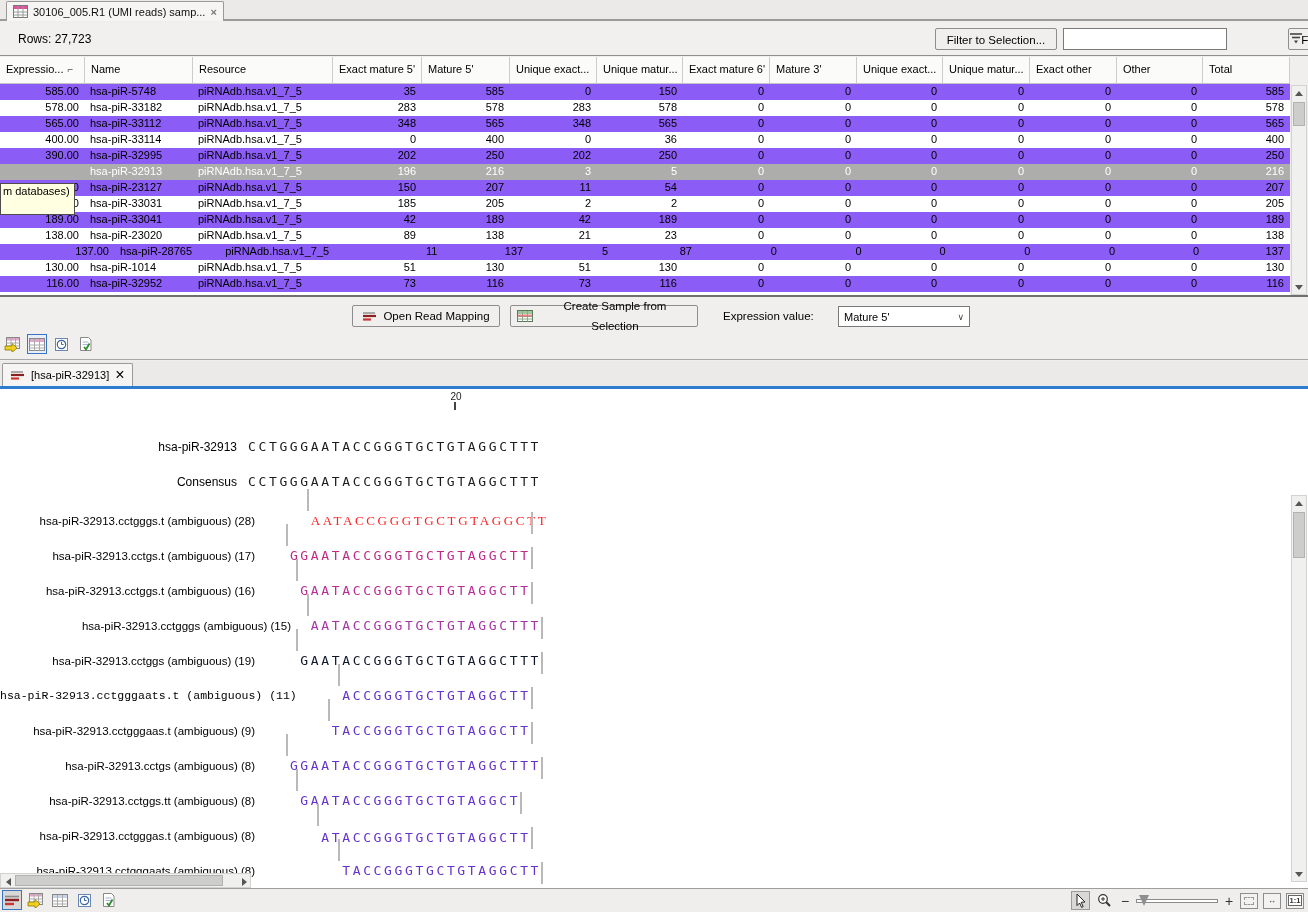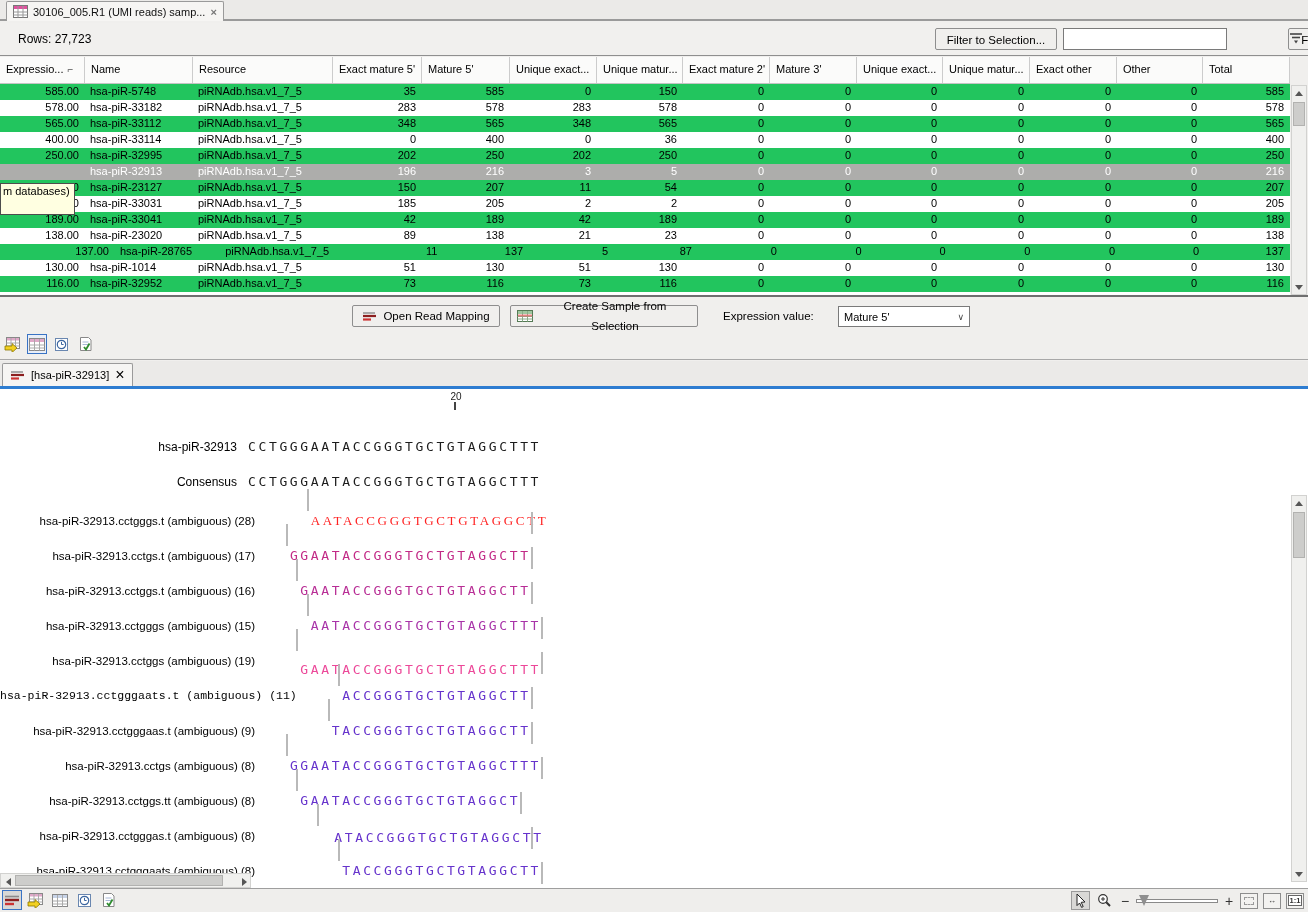--- a/index.html
+++ b/index.html
@@ -24,21 +24,21 @@
   #btn-filter{position:absolute;left:1288px;top:5px;width:52px;}
   #funnel{position:absolute;left:1288px;top:8px;}
   
   .thead{position:absolute;top:57px;left:0;width:1290px;height:27px;background:#fbfbfa;
     border-bottom:1px solid #c4c4c4;display:flex;}
   .th{border-right:1px solid #cccccc;font-size:11px;color:#000;padding:6px 4px 0 6px;
     overflow:hidden;white-space:nowrap;}
   .th .sort{color:#555;margin-left:4px;font-size:10px;}
   .tbody{position:absolute;top:84px;left:0;width:1290px;height:211px;overflow:hidden;background:#fff;}
   .tr{display:flex;height:16px;}
-  .tr.odd{background:#22c55e;}
+  .tr.odd{background:#8b5cf6;}
   .tr.sel{background:#adadab;color:#fff;}
   .td{font-size:11px;padding:1px 6px 0 6px;overflow:hidden;white-space:nowrap;}
   .td.right{text-align:right;}
   .td.left{text-align:left;padding-left:5px;}
   .table-bottom{position:absolute;top:295px;left:0;width:1308px;height:2px;background:#6f6f6f;}
   
   .vscroll{position:absolute;width:16px;background:#f0f0ee;border:1px solid #d2d2d0;}
   .sb-btn{position:absolute;left:0;width:14px;height:14px;display:flex;align-items:center;justify-content:center;}
   .tri-up{width:0;height:0;border-left:4px solid transparent;border-right:4px solid transparent;border-bottom:5px solid #565656;}
   .tri-down{width:0;height:0;border-left:4px solid transparent;border-right:4px solid transparent;border-top:5px solid #565656;}
@@ -134,21 +134,21 @@
 </div>
 
 <div class="thead">
     <div class="th" style="width: 85px;">Expressio...<span class="sort">⌐</span></div>
     <div class="th" style="width: 108px;">Name</div>
     <div class="th" style="width: 140px;">Resource</div>
     <div class="th" style="width: 89px;">Exact mature 5'</div>
     <div class="th" style="width: 88px;">Mature 5'</div>
     <div class="th" style="width: 87px;">Unique exact...</div>
     <div class="th" style="width: 86px;">Unique matur...</div>
-    <div class="th" style="width: 87px;">Exact mature 2'</div>
+    <div class="th" style="width: 87px;">Exact mature 6'</div>
     <div class="th" style="width: 87px;">Mature 3'</div>
     <div class="th" style="width: 86px;">Unique exact...</div>
     <div class="th" style="width: 87px;">Unique matur...</div>
     <div class="th" style="width: 87px;">Exact other</div>
     <div class="th" style="width: 86px;">Other</div>
     <div class="th" style="width: 87px;">Total</div>
   </div>
 <div class="tbody">
     <div class="tr odd">
       <div class="td right" style="width: 85px;">585.00</div>
@@ -208,21 +208,21 @@
       <div class="td right" style="width: 86px;">36</div>
       <div class="td right" style="width: 87px;">0</div>
       <div class="td right" style="width: 87px;">0</div>
       <div class="td right" style="width: 86px;">0</div>
       <div class="td right" style="width: 87px;">0</div>
       <div class="td right" style="width: 87px;">0</div>
       <div class="td right" style="width: 86px;">0</div>
       <div class="td right" style="width: 87px;">400</div>
     </div>
     <div class="tr odd">
-      <div class="td right" style="width: 85px;">250.00</div>
+      <div class="td right" style="width: 85px;">390.00</div>
       <div class="td left" style="width: 108px;">hsa-piR-32995</div>
       <div class="td left" style="width: 140px;">piRNAdb.hsa.v1_7_5</div>
       <div class="td right" style="width: 89px;">202</div>
       <div class="td right" style="width: 88px;">250</div>
       <div class="td right" style="width: 87px;">202</div>
       <div class="td right" style="width: 86px;">250</div>
       <div class="td right" style="width: 87px;">0</div>
       <div class="td right" style="width: 87px;">0</div>
       <div class="td right" style="width: 86px;">0</div>
       <div class="td right" style="width: 87px;">0</div>
@@ -475,46 +475,46 @@
       <div class="tickbar" style="left: 306.82px; top: 100px;"></div>
       <div class="tickbar" style="left: 530.69px; top: 123px;"></div>
       <div class="read-label" style="top: 160px;">hsa-piR-32913.cctgs.t (ambiguous) (17)</div>
       <div class="seq" style="top: 160px; left: 289.88px; color: rgb(194, 42, 134);">GGAATACCGGGTGCTGTAGGCTT</div>
       <div class="tickbar" style="left: 285.88px; top: 135px;"></div>
       <div class="tickbar" style="left: 530.69px; top: 158px;"></div>
       <div class="read-label" style="top: 195px;">hsa-piR-32913.cctggs.t (ambiguous) (16)</div>
       <div class="seq" style="top: 195px; left: 300.35px; color: rgb(184, 45, 149);">GAATACCGGGTGCTGTAGGCTT</div>
       <div class="tickbar" style="left: 296.35px; top: 170px;"></div>
       <div class="tickbar" style="left: 530.69px; top: 193px;"></div>
-      <div class="read-label" style="top: 230px;">hsa-piR-32913.cctgggs (ambiguous) (15)</div>
+      <div class="read-label" style="top: 230px; margin-left: 36px;">hsa-piR-32913.cctgggs (ambiguous) (15)</div>
       <div class="seq" style="top: 230px; left: 310.82px; color: rgb(168, 51, 168);">AATACCGGGTGCTGTAGGCTTT</div>
       <div class="tickbar" style="left: 306.82px; top: 205px;"></div>
       <div class="tickbar" style="left: 541.16px; top: 228px;"></div>
       <div class="read-label" style="top: 265px;">hsa-piR-32913.cctggs (ambiguous) (19)</div>
-      <div class="seq" style="top: 274px; left: 300.35px; color: #ec4899;">GAATACCGGGTGCTGTAGGCTTT</div>
+      <div class="seq" style="top: 265px; left: 300.35px; color: #0f172a;">GAATACCGGGTGCTGTAGGCTTT</div>
       <div class="tickbar" style="left: 296.35px; top: 240px;"></div>
       <div class="tickbar" style="left: 541.16px; top: 263px;"></div>
       <div class="read-label" style="top: 300px; font-family: Liberation Mono, monospace;">hsa-piR-32913.cctgggaats.t (ambiguous) (11)</div>
       <div class="seq" style="top: 300px; left: 342.23px; color: rgb(102, 51, 204);">ACCGGGTGCTGTAGGCTT</div>
       <div class="tickbar" style="left: 338.23px; top: 275px;"></div>
       <div class="tickbar" style="left: 530.69px; top: 298px;"></div>
       <div class="read-label" style="top: 335px;">hsa-piR-32913.cctgggaas.t (ambiguous) (9)</div>
       <div class="seq" style="top: 335px; left: 331.76px; color: rgb(102, 51, 204);">TACCGGGTGCTGTAGGCTT</div>
       <div class="tickbar" style="left: 327.76px; top: 310px;"></div>
       <div class="tickbar" style="left: 530.69px; top: 333px;"></div>
       <div class="read-label" style="top: 370px;">hsa-piR-32913.cctgs (ambiguous) (8)</div>
       <div class="seq" style="top: 370px; left: 289.88px; color: rgb(102, 51, 204);">GGAATACCGGGTGCTGTAGGCTTT</div>
       <div class="tickbar" style="left: 285.88px; top: 345px;"></div>
       <div class="tickbar" style="left: 541.16px; top: 368px;"></div>
       <div class="read-label" style="top: 405px;">hsa-piR-32913.cctggs.tt (ambiguous) (8)</div>
       <div class="seq" style="top: 405px; left: 300.35px; color: rgb(102, 51, 204);">GAATACCGGGTGCTGTAGGCT</div>
       <div class="tickbar" style="left: 296.35px; top: 380px;"></div>
       <div class="tickbar" style="left: 520.22px; top: 403px;"></div>
       <div class="read-label" style="top: 440px;">hsa-piR-32913.cctgggas.t (ambiguous) (8)</div>
-      <div class="seq" style="top: 442px; left: 321.29px; color: rgb(102, 51, 204); margin-left: 13px;">ATACCGGGTGCTGTAGGCTT</div>
+      <div class="seq" style="top: 442px; left: 321.29px; color: rgb(102, 51, 204);">ATACCGGGTGCTGTAGGCTT</div>
       <div class="tickbar" style="left: 317.29px; top: 415px;"></div>
       <div class="tickbar" style="left: 530.69px; top: 438px;"></div>
       <div class="read-label" style="top: 475px;">hsa-piR-32913.cctgggaats (ambiguous) (8)</div>
       <div class="seq" style="top: 475px; left: 342.23px; color: rgb(102, 51, 204);">TACCGGGTGCTGTAGGCTT</div>
       <div class="tickbar" style="left: 338.23px; top: 450px;"></div>
       <div class="tickbar" style="left: 541.16px; top: 473px;"></div>
     </div>
 
   <div class="vscroll" id="map-vscroll">
     <div class="sb-btn" style="top:0;">

